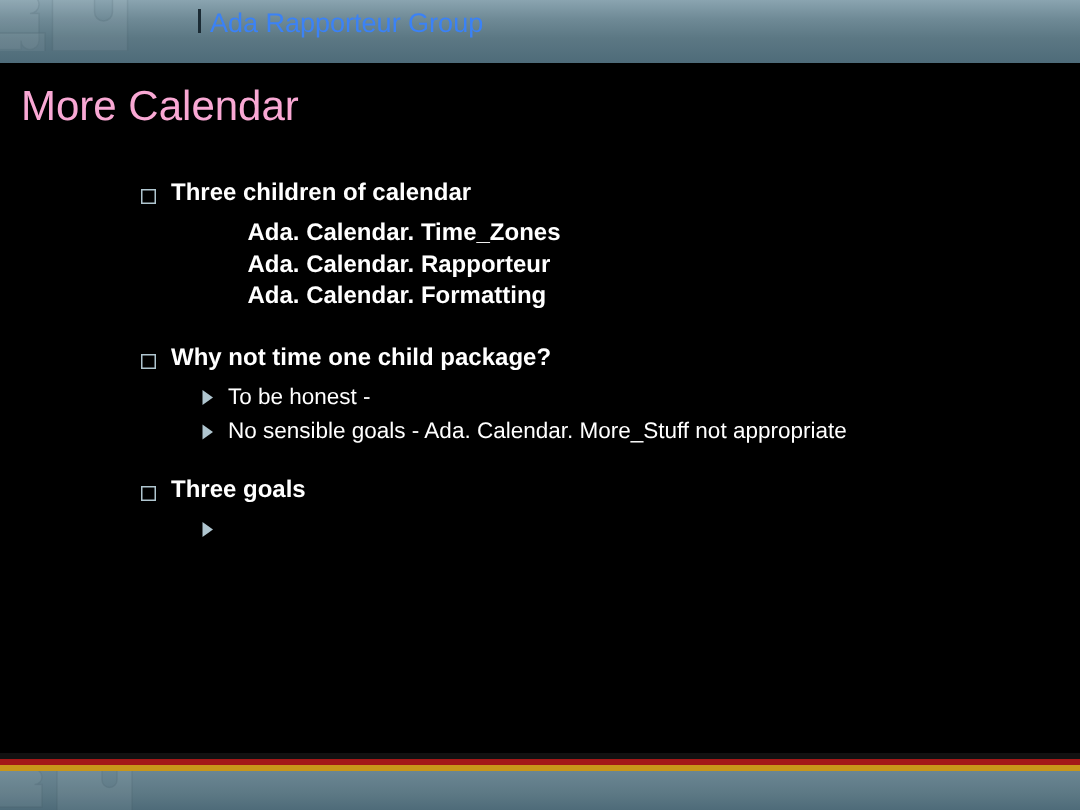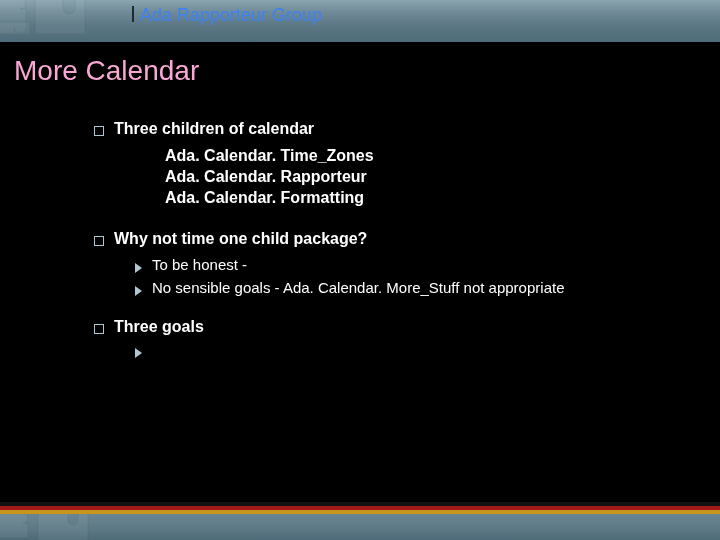--- a/index.html
+++ b/index.html
@@ -84,21 +84,21 @@
   margin-left: 165px;
   font-size: 16px;
   font-weight: 700;
   line-height: 1.3;
 }
 .bullet2 {
   position: relative;
   margin-left: 135px;
   margin-top: 6px;
   display: flex;
-  align-items: flex-end;
+  align-items: flex-start;
 }
 .bullet2 .arrow {
   flex: 0 0 auto;
   width: 0;
   height: 0;
   border-top: 5px solid transparent;
   border-bottom: 5px solid transparent;
   border-left: 7px solid #b0c6d0;
   margin-top: 4px;
   margin-right: 10px;

